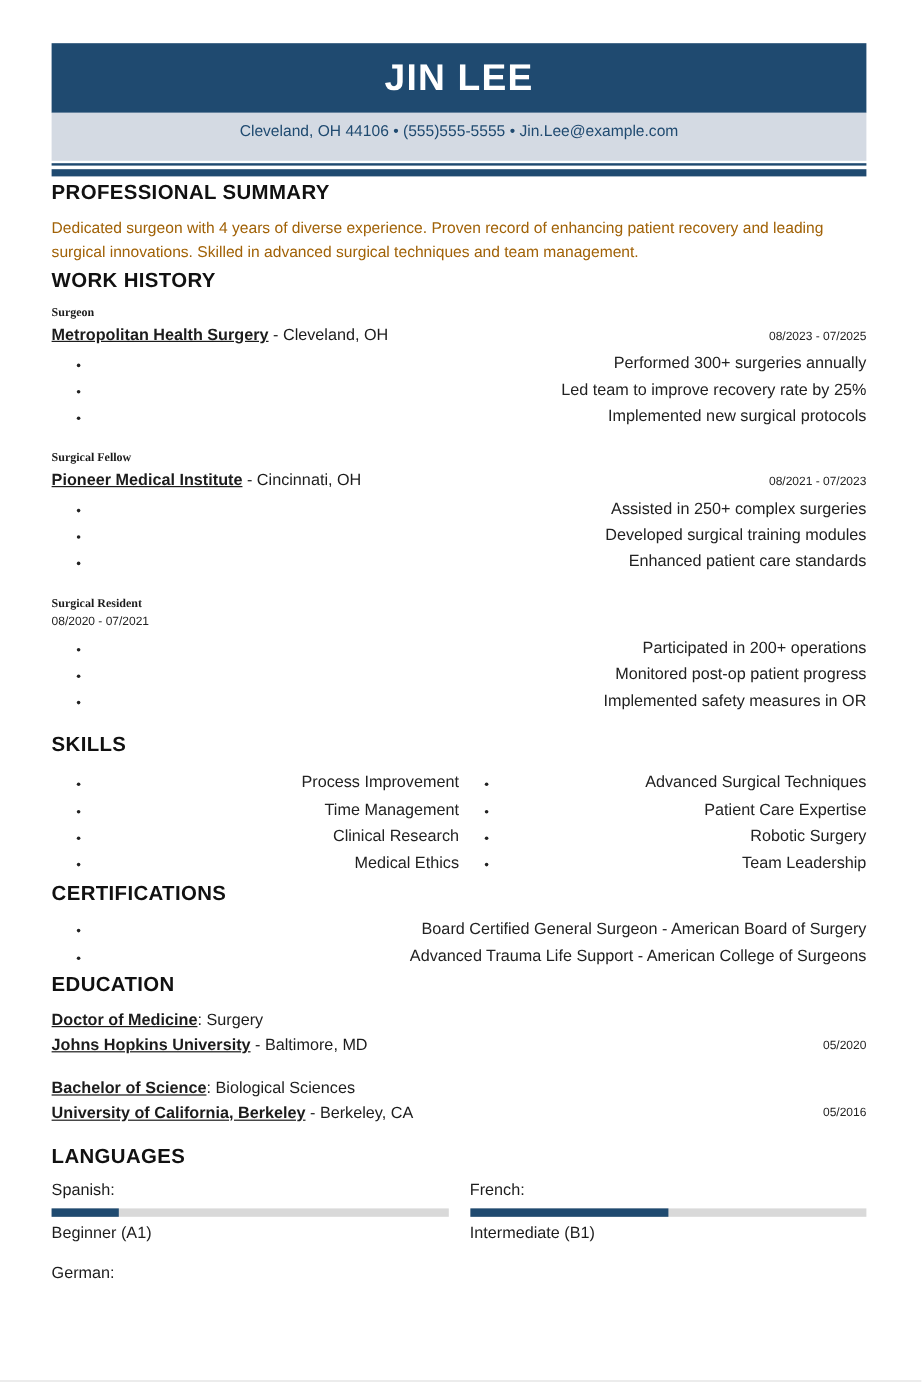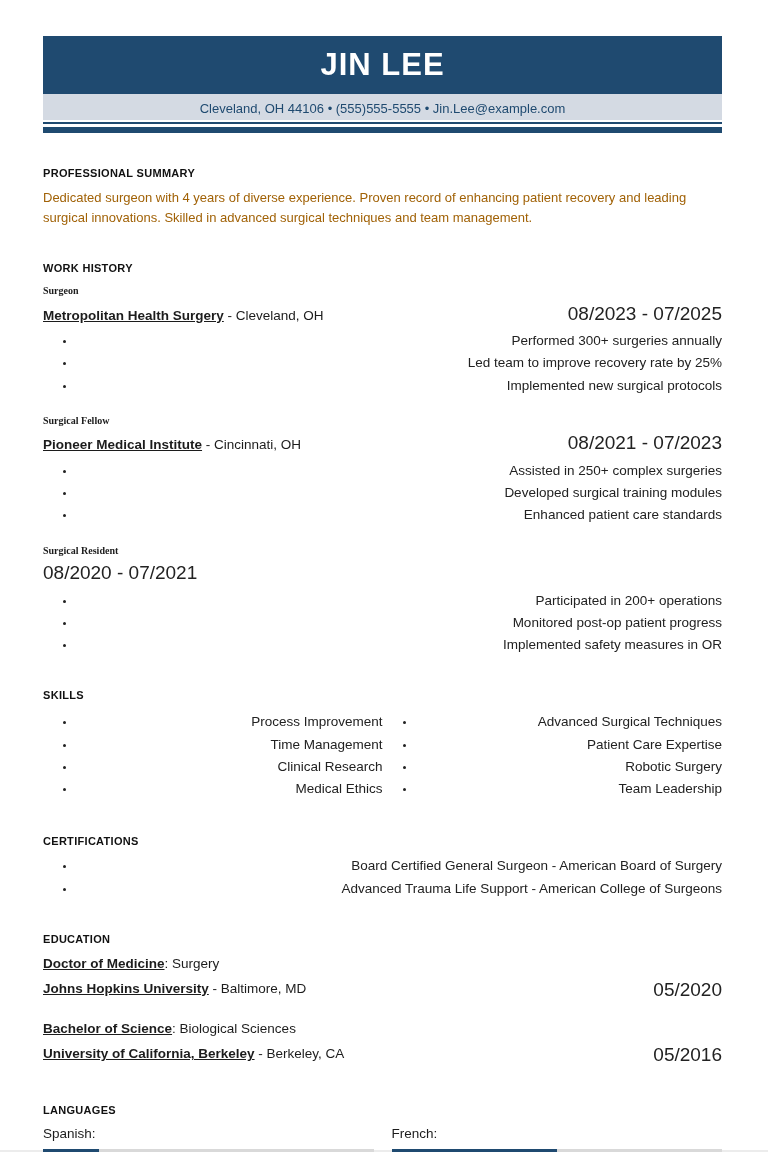--- a/index.html
+++ b/index.html
@@ -26,48 +26,48 @@
   .name-band h1 {
     color: #ffffff;
     font-size: 31px;
     font-weight: 700;
     letter-spacing: 1px;
     line-height: 1;
   }
   .contact-band {
     background: #D4DAE3;
     text-align: center;
-    padding: 7px 0 4px 0;
+    padding: 7px 0 18px 0;
     color: #1F4A70;
     font-size: 13px;
   }
   .rule-thin  { height: 2px; background: #1F4A70; margin-top: 2px; }
   .rule-thick { height: 6px; background: #1F4A70; margin-top: 3px; }
 
   
   .section-heading {
-    font-size: 11px;
+    font-size: 17px;
     font-weight: 700;
     color: #111111;
     letter-spacing: 0.3px;
-    margin-top: 34px;
+    margin-top: 4px;
     margin-bottom: 9px;
   }
   .body-text {
     font-size: 13px;
     line-height: 1.55;
     color: #a16207;
   }
 
   
   .job { margin-bottom: 17px; }
   .job-title { font-size: 10px; font-weight: 700; line-height: 1.55; font-family: Liberation Serif, serif; }
   .job-line { display: flex; justify-content: space-between; align-items: baseline; font-size: 13.5px; line-height: 1.55; }
   .bold-seg { font-weight: 700; text-decoration: underline; }
-  .job-dates { font-size: 19px; color: #222222; white-space: nowrap; }
+  .job-dates { font-size: 10px; color: #222222; white-space: nowrap; }
   ul.bullets { margin: 3px 0 0 0; padding-left: 33px; text-align: right; }
   ul.bullets li { font-size: 13.5px; line-height: 1.5; margin: 2px 0; color: #222222; }
   ul.bullets li::marker { font-size: 0.75em; }
 
   
   .two-col { display: flex; }
   .two-col ul.bullets { flex: 1; margin-top: 0; }
 
   
   .edu-entry { margin-bottom: 15px; }

